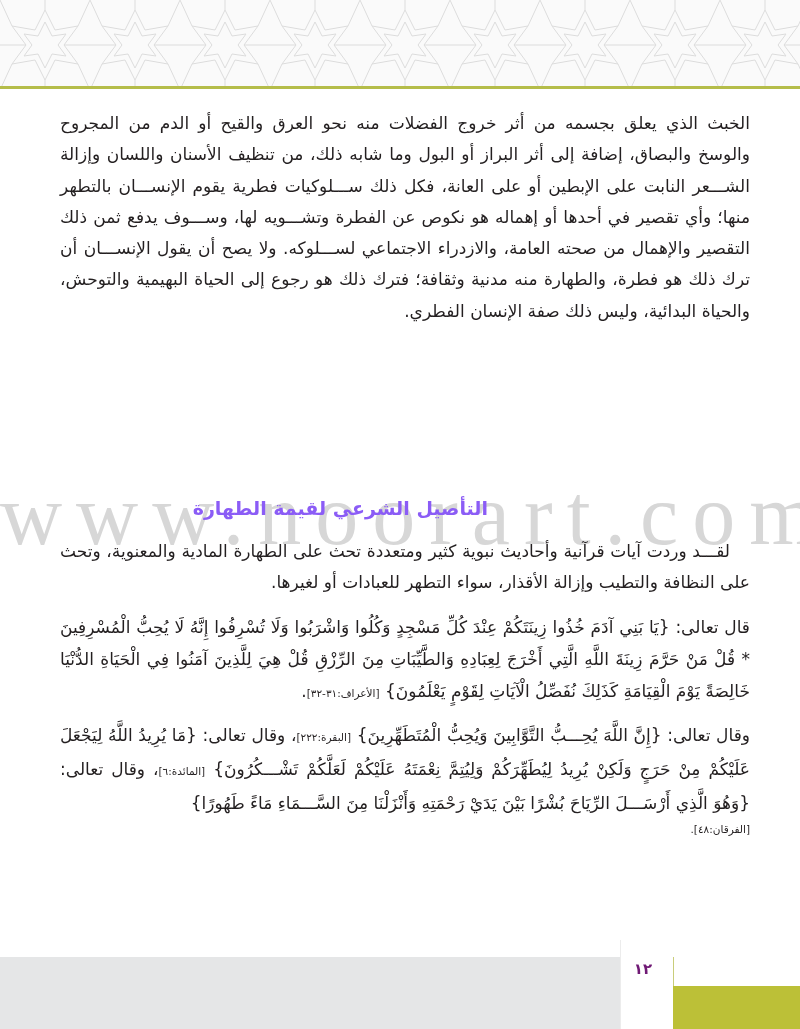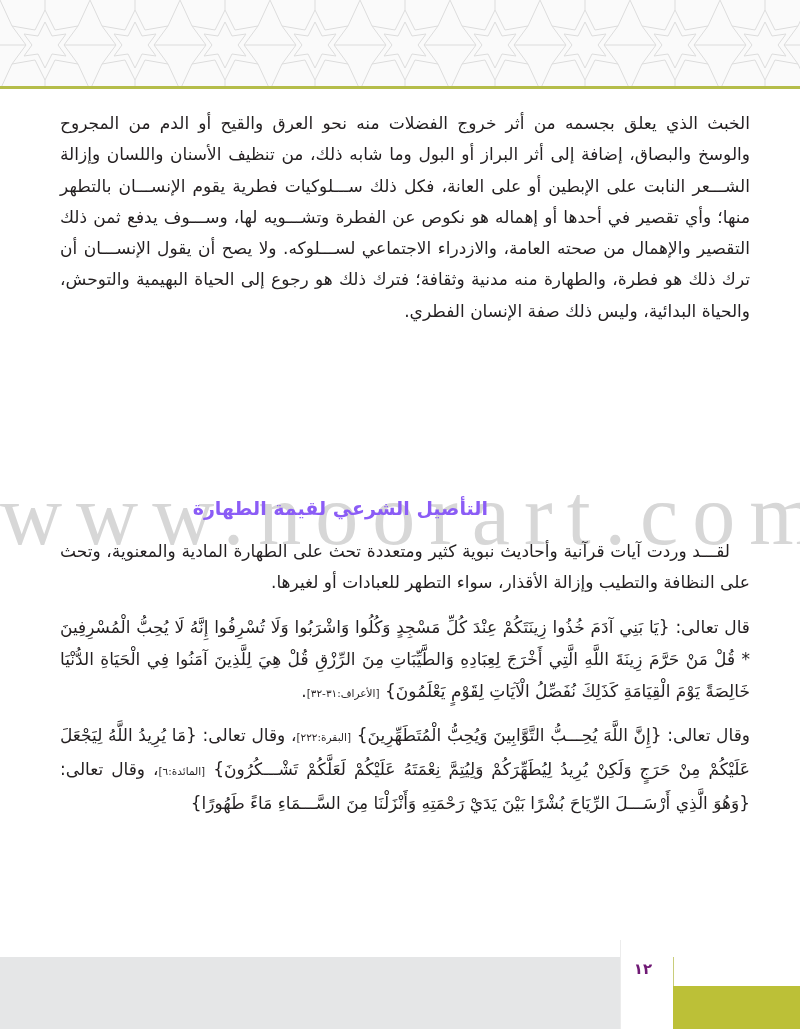--- a/index.html
+++ b/index.html
@@ -105,19 +105,20 @@
   <p class="para indent">لقـــد وردت آيات قرآنية وأحاديث نبوية كثير ومتعددة تحث على الطهارة المادية والمعنوية، وتحث على النظافة والتطيب وإزالة الأقذار، سواء التطهر للعبادات أو لغيرها.</p>
   <p class="quran indent" style="margin-top:12px">
     <span>قال تعالى: </span><span>{يَا بَنِي آدَمَ خُذُوا زِينَتَكُمْ عِنْدَ كُلِّ مَسْجِدٍ وَكُلُوا وَاشْرَبُوا وَلَا تُسْرِفُوا إِنَّهُ لَا يُحِبُّ الْمُسْرِفِينَ * قُلْ مَنْ حَرَّمَ زِينَةَ اللَّهِ الَّتِي أَخْرَجَ لِعِبَادِهِ وَالطَّيِّبَاتِ مِنَ الرِّزْقِ قُلْ هِيَ لِلَّذِينَ آمَنُوا فِي الْحَيَاةِ الدُّنْيَا خَالِصَةً يَوْمَ الْقِيَامَةِ كَذَلِكَ نُفَصِّلُ الْآيَاتِ لِقَوْمٍ يَعْلَمُونَ}</span>
     <span class="ref">[الأعراف:٣١-٣٢]</span><span>.</span>
   </p>
   <p class="quran indent" style="margin-top:10px">
     <span>وقال تعالى: </span><span>{إِنَّ اللَّهَ يُحِـــبُّ التَّوَّابِينَ وَيُحِبُّ الْمُتَطَهِّرِينَ}</span>
     <span class="ref">[البقرة:٢٢٢]</span><span>، وقال تعالى: </span><span>{مَا يُرِيدُ اللَّهُ لِيَجْعَلَ عَلَيْكُمْ مِنْ حَرَجٍ وَلَكِنْ يُرِيدُ لِيُطَهِّرَكُمْ وَلِيُتِمَّ نِعْمَتَهُ عَلَيْكُمْ لَعَلَّكُمْ تَشْـــكُرُونَ}</span>
     <span class="ref">[المائدة:٦]</span><span>، وقال تعالى: </span><span>{وَهُوَ الَّذِي أَرْسَـــلَ الرِّيَاحَ بُشْرًا بَيْنَ يَدَيْ رَحْمَتِهِ وَأَنْزَلْنَا مِنَ السَّـــمَاءِ مَاءً طَهُورًا}</span>
   </p>
+  <div class="ref-line"><span>[الفرقان:٤٨]</span><span>.</span></div>
 </div>
 
 <div class="footer-gray"></div>
 <div class="footer-divider"></div>
 <div class="page-number">١٢</div>
 <div class="footer-olive-line"></div>
 <div class="footer-olive"></div>
 
 </body></html>

